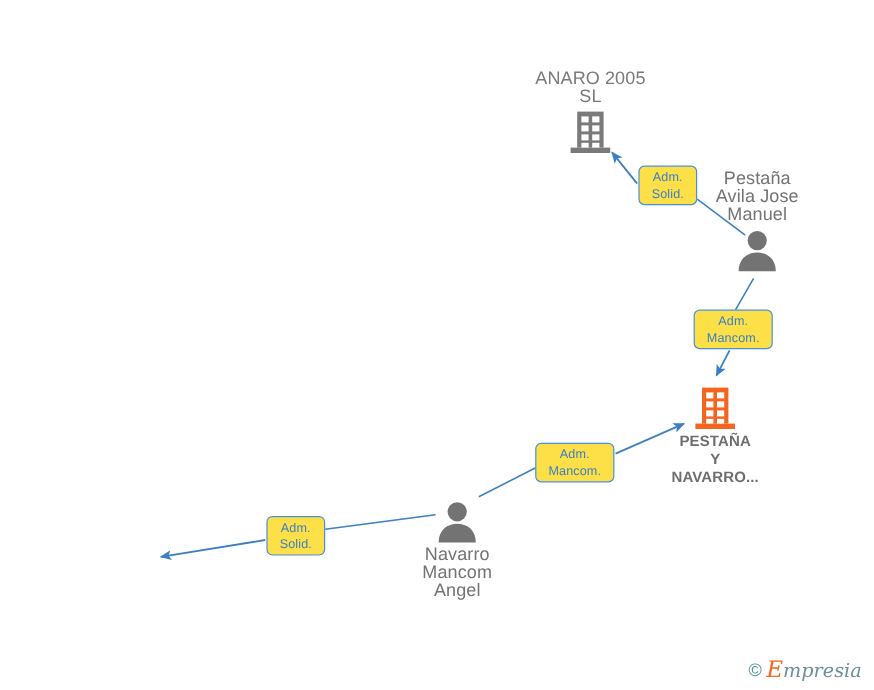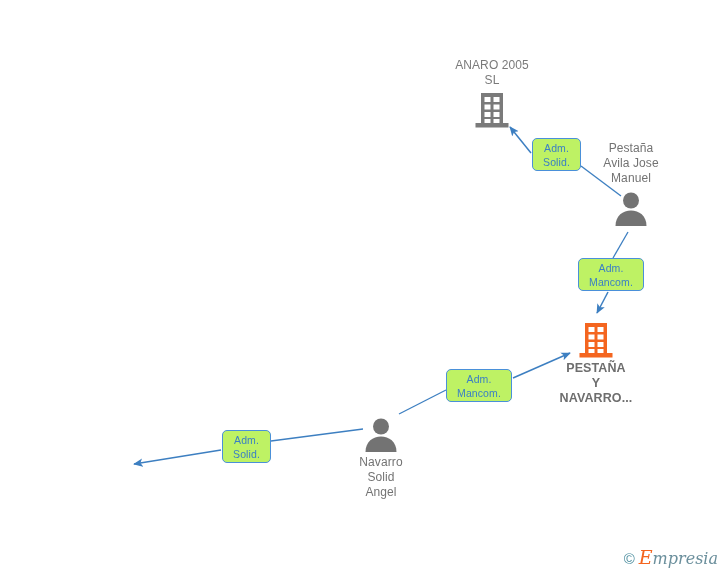--- a/index.html
+++ b/index.html
@@ -34,21 +34,21 @@
     user-select: none;
   }
   .node .icon {
     display: block;
     margin: 0 auto;
     width: 40px;
     height: 40px;
   }
   .node .label {
     display: block;
-    font-size: 12px;
+    font-size: 15px;
     line-height: 15px;
     color: #737373;
     letter-spacing: 0.1px;
     white-space: pre-line;
   }
   .node.company .label {
     color: #7a7a7a;
   }
   .node.focus .label {
     color: #6e6e6e;
@@ -61,21 +61,21 @@
   .node .label.below {
     margin-top: 1px;
   }
 
   
   .chip {
     position: absolute;
     box-sizing: border-box;
     border: 1.4px solid #4a90d9;
     border-radius: 5px;
-    background: #bef264;
+    background: #fde047;
     color: #3a7fc5;
     font-size: 10.5px;
     line-height: 14px;
     text-align: center;
     padding: 2px 4px 3px 4px;
     white-space: pre-line;
     letter-spacing: 0.1px;
   }
 
   
@@ -182,21 +182,21 @@
 Y
 NAVARRO...</span>
   </div>
 
   <div class="node person" style="left:381px; top:414px;">
     <svg class="icon" viewBox="0 0 40 40" xmlns="http://www.w3.org/2000/svg">
       <circle cx="20" cy="12.5" r="8" fill="#737373"></circle>
       <path d="M 4.5 38 C 4.5 27.5 12 22.5 20 22.5 C 28 22.5 35.5 27.5 35.5 38 Z" fill="#737373"></path>
     </svg>
     <span class="label below">Navarro
-Solid
+Mancom
 Angel</span>
   </div>
 
 
   <div class="chip" style="left:532px; top:138px; width:49px; height:33px;">Adm.
 Solid.</div>
 
   <div class="chip" style="left:578px; top:258px; width:66px; height:33px;">Adm.
 Mancom.</div>
 

